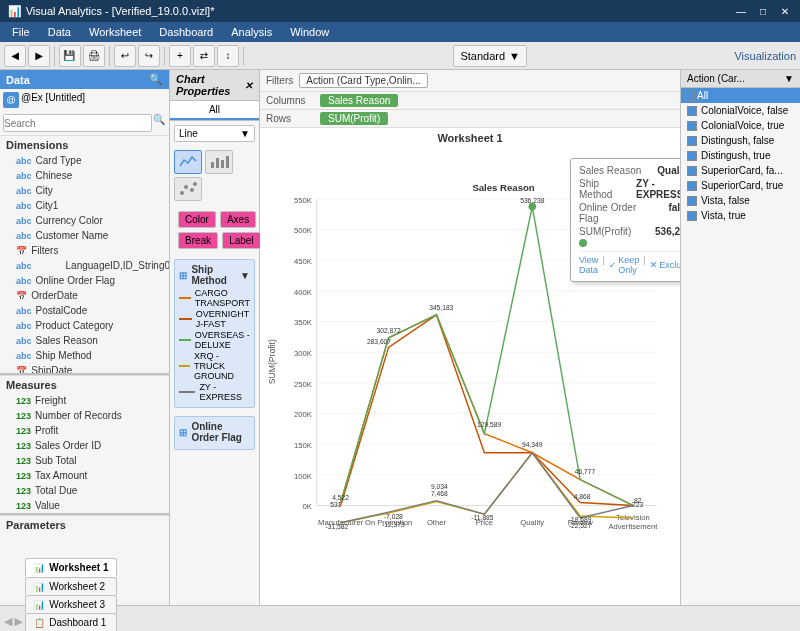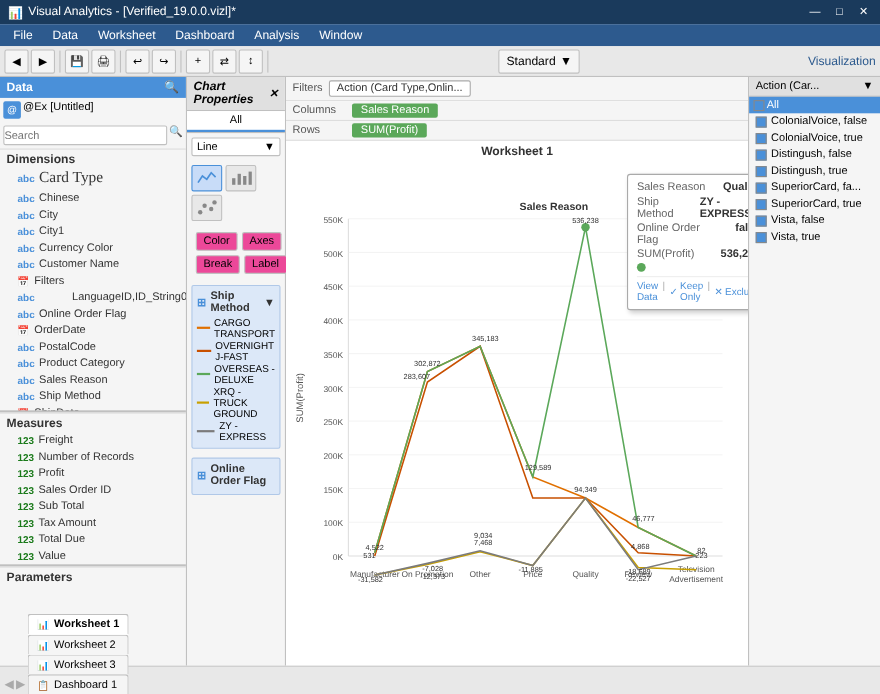--- a/index.html
+++ b/index.html
@@ -158,21 +158,21 @@
     <div class="search-row">
       <input class="search-input" type="text" placeholder="Search" style="">
       <span style="font-size:10px;color:#888;">🔍</span>
     </div>
 
     <div class="section-label">Dimensions</div>
     <div class="dim-list" style="max-height:220px; overflow-y:auto;">
 
     <div class="dim-item">
           <span style="font-size:9px;font-weight:bold;color:#4a90d9">abc</span>
-          <span style="font-size:14px;font-family:Liberation Serif, serif;">Card Type</span>
+          <span style="font-size:10px;">Card Type</span>
         </div>
         <div class="dim-item">
           <span style="font-size:9px;font-weight:bold;color:#4a90d9">abc</span>
           <span style="font-size:10px;">Chinese</span>
         </div>
         <div class="dim-item">
           <span style="font-size:9px;font-weight:bold;color:#4a90d9">abc</span>
           <span style="font-size:10px;">City</span>
         </div>
         <div class="dim-item">

